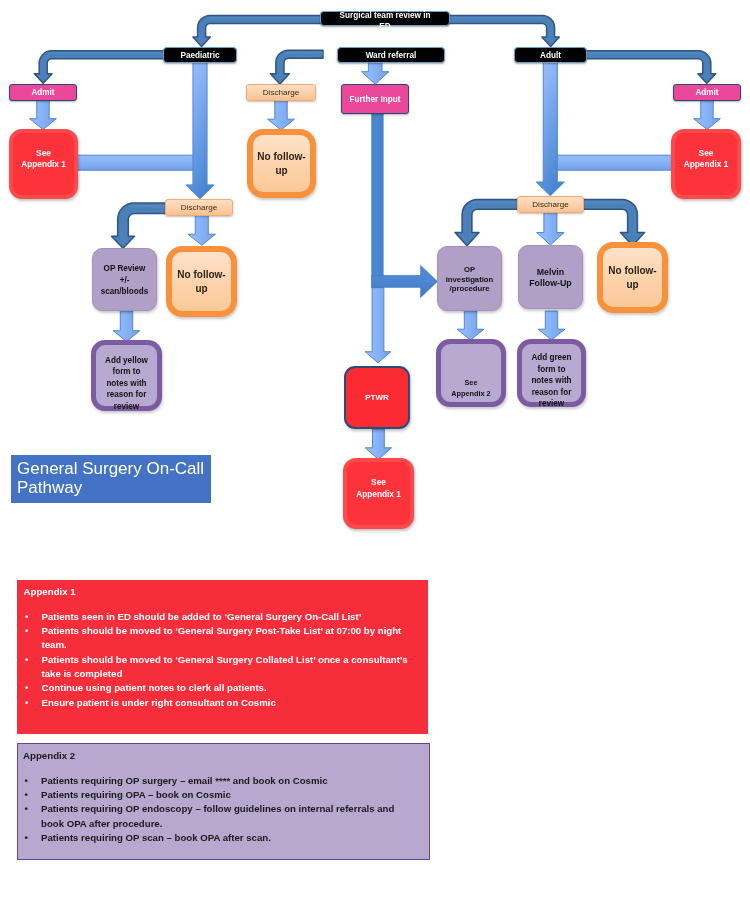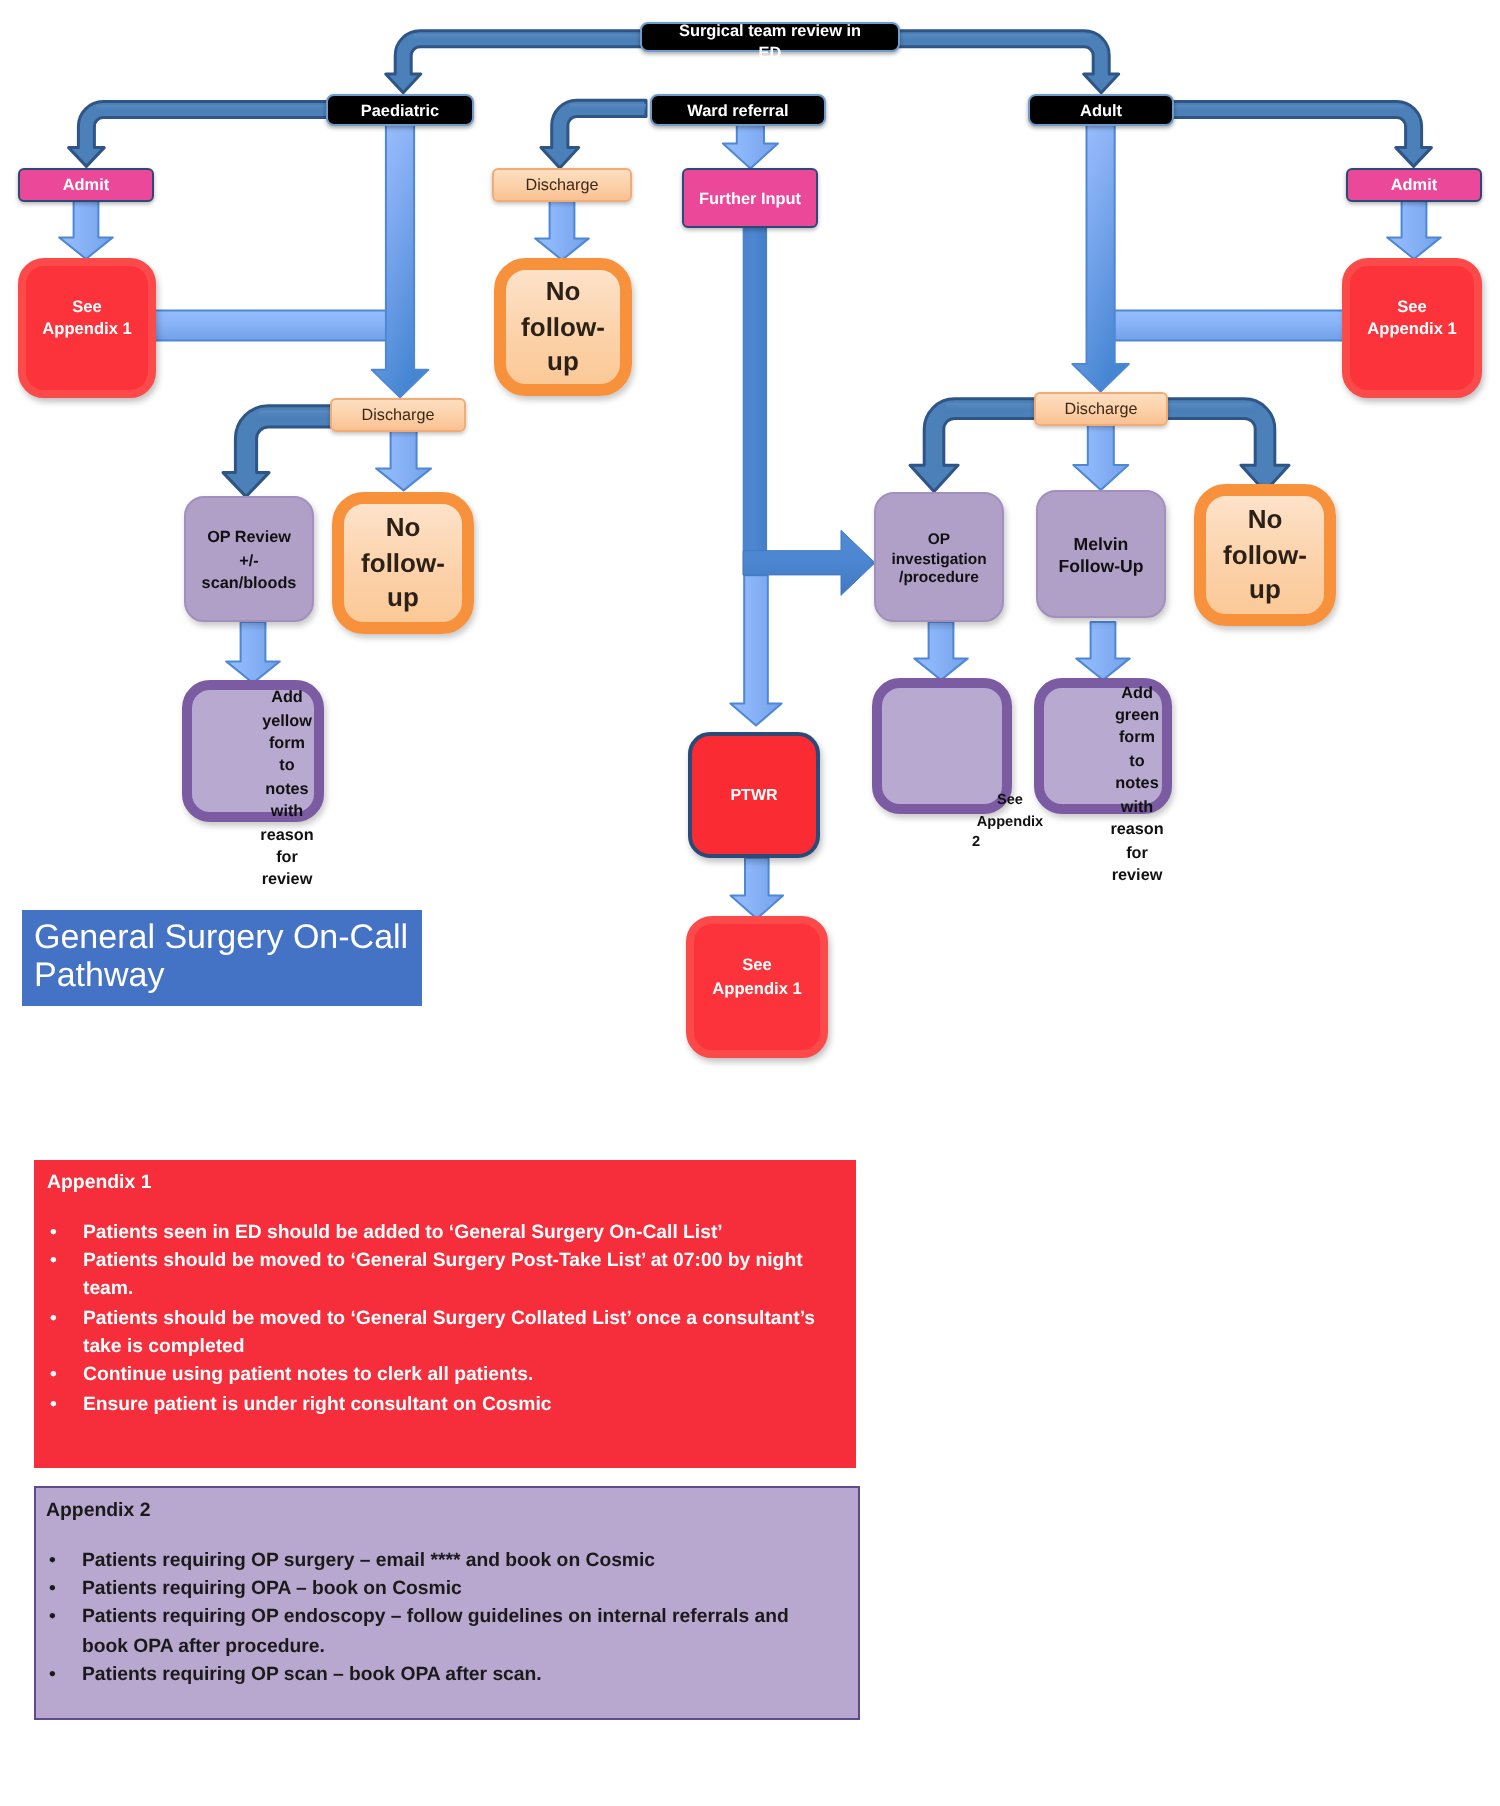--- a/index.html
+++ b/index.html
@@ -33,27 +33,27 @@
   .redbox .nudge{position:relative;top:-5px;}
   .redbox{background:#fd333c;border:4px solid #fc4a4a;border-radius:13px;color:#fff;
     font-size:8.3px;font-weight:bold;line-height:1.37;box-shadow:1px 2px 3px rgba(0,0,0,.25);}
   .reddark{background:#fa2b33;border:2.4px solid #2a4a78;border-radius:11px;color:#fff;
     font-size:8.0px;font-weight:bold;box-shadow:1px 2px 3px rgba(0,0,0,.25);}
 
   
   .orangebar{background:linear-gradient(180deg,#fddfc2 0%,#fcd0a8 55%,#fac193 100%);border:0.9px solid #f2ab72;border-radius:3px;color:#3b2a17;
     font-size:8.1px;font-weight:normal;box-shadow:0 1px 2px rgba(0,0,0,.25);}
   .orangebox{background:linear-gradient(180deg,#fde2c9 0%,#fcd1a8 60%,#fbc997 100%);border:6px solid #f7913c;border-radius:16px;color:#2c2117;
-    font-size:13px;font-weight:bold;line-height:1.37;box-shadow:1px 2px 3px rgba(0,0,0,.22);}
+    font-size:10px;font-weight:bold;line-height:1.37;box-shadow:1px 2px 3px rgba(0,0,0,.22);}
 
   
   .purpleplain span{position:relative;top:0.6px;}
   .purpleplain{background:#b0a0c8;border:0.8px solid #a18fbd;border-radius:10px;color:#111;
     font-size:8.15px;font-weight:bold;line-height:11.5px;box-shadow:1px 2px 3px rgba(0,0,0,.22);}
-  .purplebox span{position:relative;top:19px;margin-left:34px;}
+  .purplebox span{position:relative;top:8px;}
   .smalltxt{font-size:7.3px!important;line-height:10.6px!important;}
   .s77{font-size:7.72px!important;line-height:9.6px!important;}
   .s88{font-size:8.8px!important;line-height:11.6px!important;}
   .purplebox{background:#b8a9d0;border:5px solid #7b5ca3;border-radius:14px;color:#111;
     font-size:8.15px;font-weight:bold;line-height:11.4px;box-shadow:1px 2px 3px rgba(0,0,0,.22);padding:0 6px;}
 
   
   .titlebox{position:absolute;background:#4472c4;color:#fff;font-size:17.0px;
     box-sizing:border-box;padding:4px 2px 0 6px;line-height:19.3px;}
 
@@ -172,21 +172,21 @@
       <path d="M 371.6 275.34999999999997 L 420.5 275.34999999999997 L 420.5 265.15 L 437.5 281.4 L 420.5 297.65 L 420.5 287.45 L 371.6 287.45 Z" class="aMedH"></path>
       <path d="M 372.5 429 L 384.29999999999995 429 L 384.29999999999995 447.79999999999995 L 391.54999999999995 447.79999999999995 L 378.4 459.4 L 365.25 447.79999999999995 L 372.5 447.79999999999995 Z" class="aLight"></path>
     </svg>
 
   <div class="node blackbox rootbox" style="left:320px;top:11px;width:130px;height:15px;">
     <span class="bt"><span>Surgical team review in</span><br><span>ED</span></span>
   </div>
   <div class="node blackbox" style="left:163px;top:47px;width:74px;height:16px;">
     <span class="bt">Paediatric</span>
   </div>
-  <div class="node blackbox" style="left:325px;top:47px;width:88px;height:16px;align-items:center;">
+  <div class="node blackbox" style="left:337px;top:47px;width:108px;height:16px;align-items:center;">
     <span class="bt">Ward referral</span>
   </div>
   <div class="node blackbox" style="left:514px;top:47px;width:73px;height:16px;">
     <span class="bt">Adult</span>
   </div>
 
   <div class="node redbar" style="left:9px;top:84px;width:68px;height:17px;">
     <span>Admit</span>
   </div>
   <div class="node redbar" style="left:673px;top:84px;width:68px;height:17px;">

